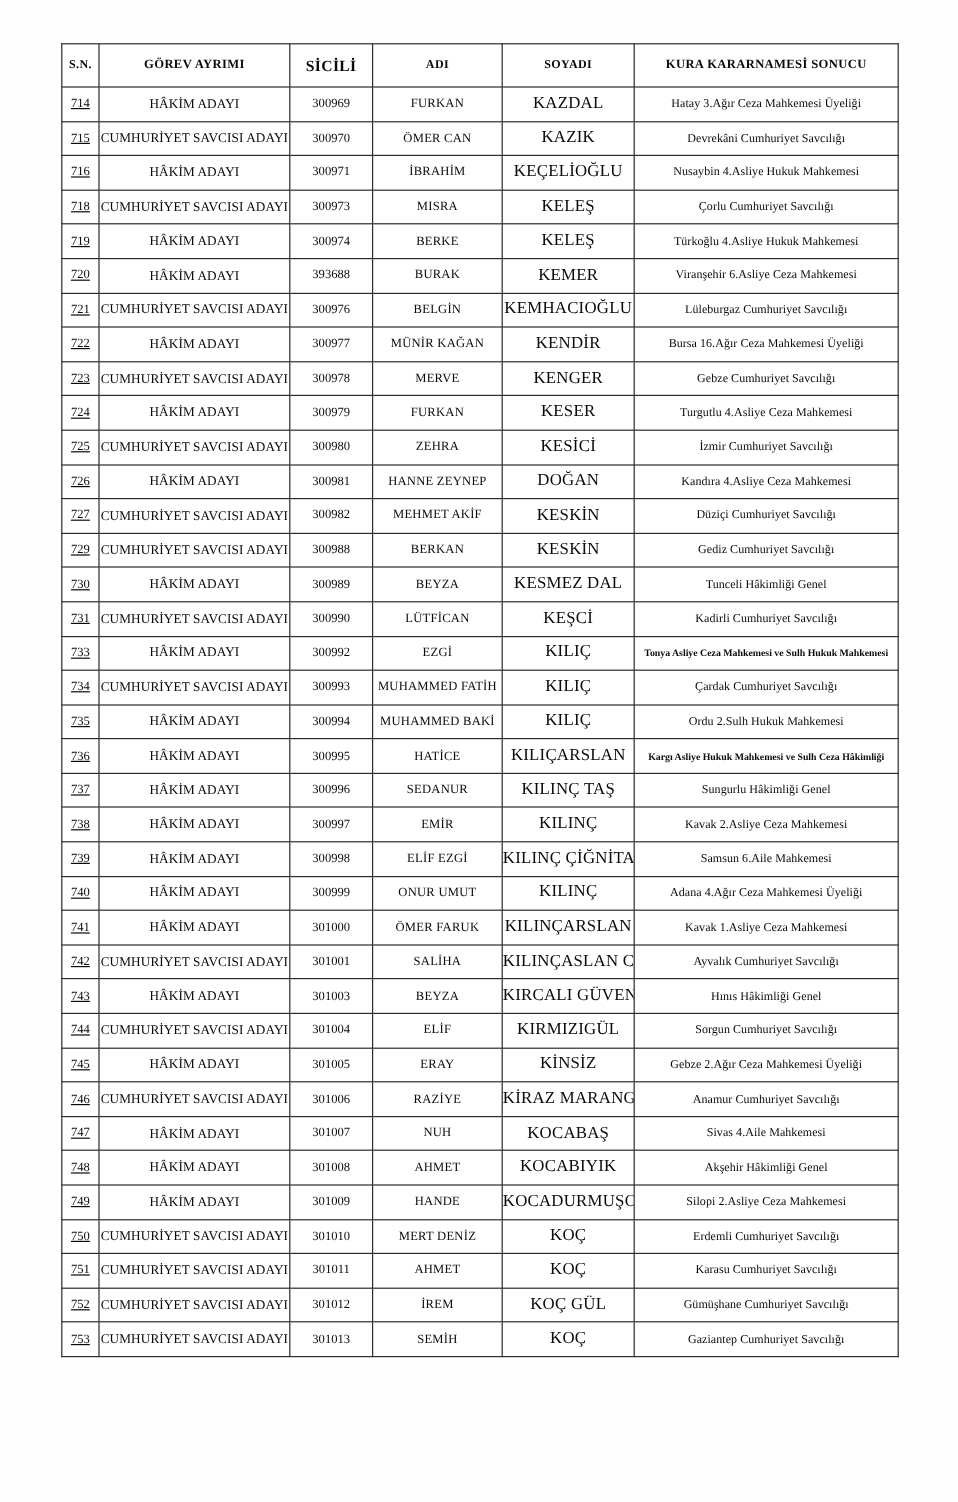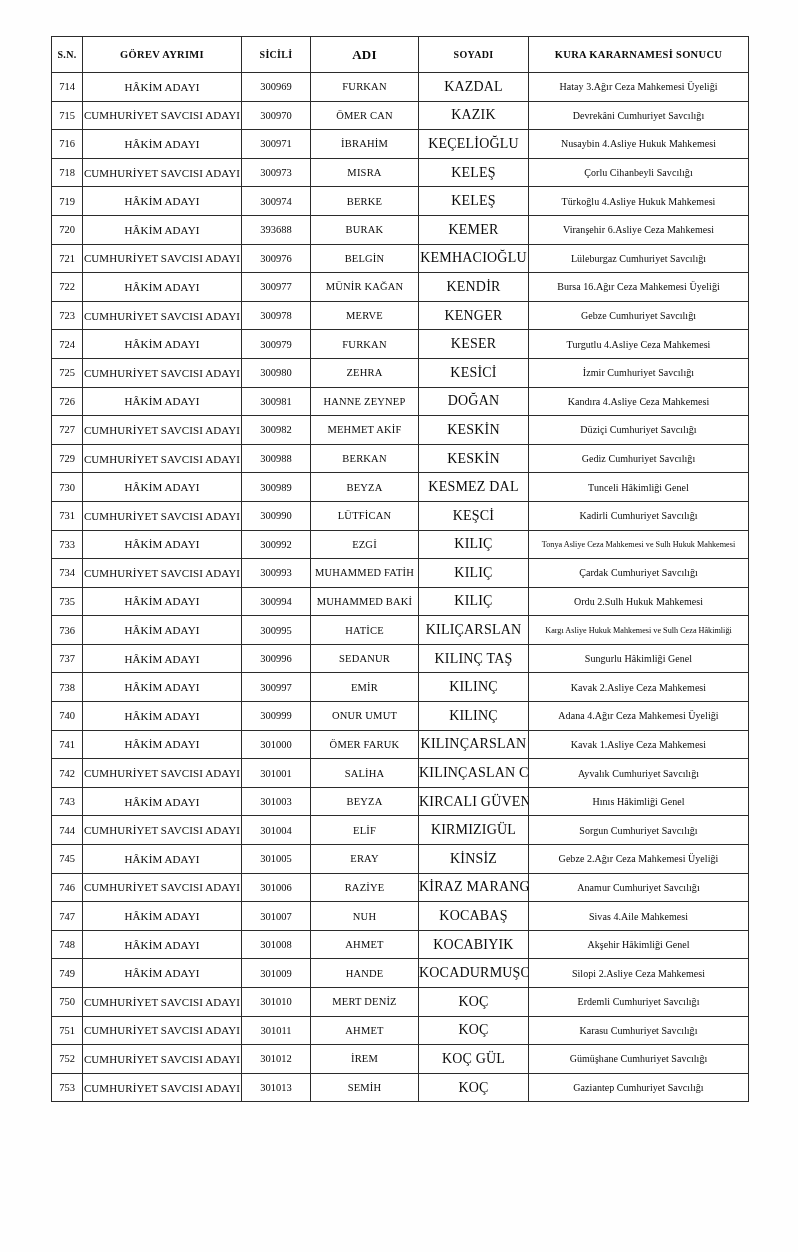--- a/index.html
+++ b/index.html
@@ -52,34 +52,34 @@
     font-weight: normal;
   }
   
   col.c-sn      { width: 31px; }
   col.c-gorev   { width: 159px; }
   col.c-sicil   { width: 69px; }
   col.c-adi     { width: 108px; }
   col.c-soyadi  { width: 110px; }
   col.c-sonuc   { width: 220px; }
 
-  td.sn      { font-size: 10.5px; }
+  td.sn      { font-size: 10.5px; text-decoration: underline; }
   td.gorev   { font-size: 11px; letter-spacing: 0.1px; }
   td.sicil   { font-size: 10.5px; }
   td.adi     { font-size: 10.5px; letter-spacing: 0.2px; }
   td.soyadi  { font-size: 14px; letter-spacing: 0.2px; }
   td.sonuc   { font-size: 10px; letter-spacing: 0.05px; }
 
   
-  td.sonuc.long  { font-size: 8.2px; letter-spacing: 0; }
+  td.sonuc.long  { font-size: 8.2px; letter-spacing: 0; font-weight: bold; }
 
   th.h-sn     { font-size: 10px; margin-left: 44px; }
   th.h-gorev  { font-size: 10.5px; }
-  th.h-sicil  { font-size: 10px; margin-top: 47px; }
-  th.h-adi    { font-size: 13px; }
+  th.h-sicil  { font-size: 13px; margin-top: 47px; }
+  th.h-adi    { font-size: 10px; }
   th.h-soyadi { font-size: 10px; }
   th.h-sonuc  { font-size: 10.5px; }
 </style>
 </head>
 <body>
 
 <div id="page">
   <div id="table-wrap">
     <table class="kura">
       <colgroup>
@@ -124,21 +124,21 @@
             <td class="adi">İBRAHİM</td>
             <td class="soyadi">KEÇELİOĞLU</td>
             <td class="sonuc">Nusaybin 4.Asliye Hukuk Mahkemesi</td>
           </tr>
           <tr>
             <td class="sn">718</td>
             <td class="gorev">CUMHURİYET SAVCISI ADAYI</td>
             <td class="sicil">300973</td>
             <td class="adi">MISRA</td>
             <td class="soyadi">KELEŞ</td>
-            <td class="sonuc">Çorlu Cihanbeyli Savcılığı</td>
+            <td class="sonuc">Çorlu Cumhuriyet Savcılığı</td>
           </tr>
           <tr>
             <td class="sn">719</td>
             <td class="gorev">HÂKİM ADAYI</td>
             <td class="sicil">300974</td>
             <td class="adi">BERKE</td>
             <td class="soyadi">KELEŞ</td>
             <td class="sonuc">Türkoğlu 4.Asliye Hukuk Mahkemesi</td>
           </tr>
           <tr>
@@ -269,20 +269,28 @@
             <td class="soyadi">KILINÇ TAŞ</td>
             <td class="sonuc">Sungurlu Hâkimliği Genel</td>
           </tr>
           <tr>
             <td class="sn">738</td>
             <td class="gorev">HÂKİM ADAYI</td>
             <td class="sicil">300997</td>
             <td class="adi">EMİR</td>
             <td class="soyadi">KILINÇ</td>
             <td class="sonuc">Kavak 2.Asliye Ceza Mahkemesi</td>
+          </tr>
+          <tr>
+            <td class="sn">739</td>
+            <td class="gorev">HÂKİM ADAYI</td>
+            <td class="sicil">300998</td>
+            <td class="adi">ELİF EZGİ</td>
+            <td class="soyadi">KILINÇ ÇİĞNİTAŞ</td>
+            <td class="sonuc">Samsun 6.Aile Mahkemesi</td>
           </tr>
           <tr>
             <td class="sn">740</td>
             <td class="gorev">HÂKİM ADAYI</td>
             <td class="sicil">300999</td>
             <td class="adi">ONUR UMUT</td>
             <td class="soyadi">KILINÇ</td>
             <td class="sonuc">Adana 4.Ağır Ceza Mahkemesi Üyeliği</td>
           </tr>
           <tr>

